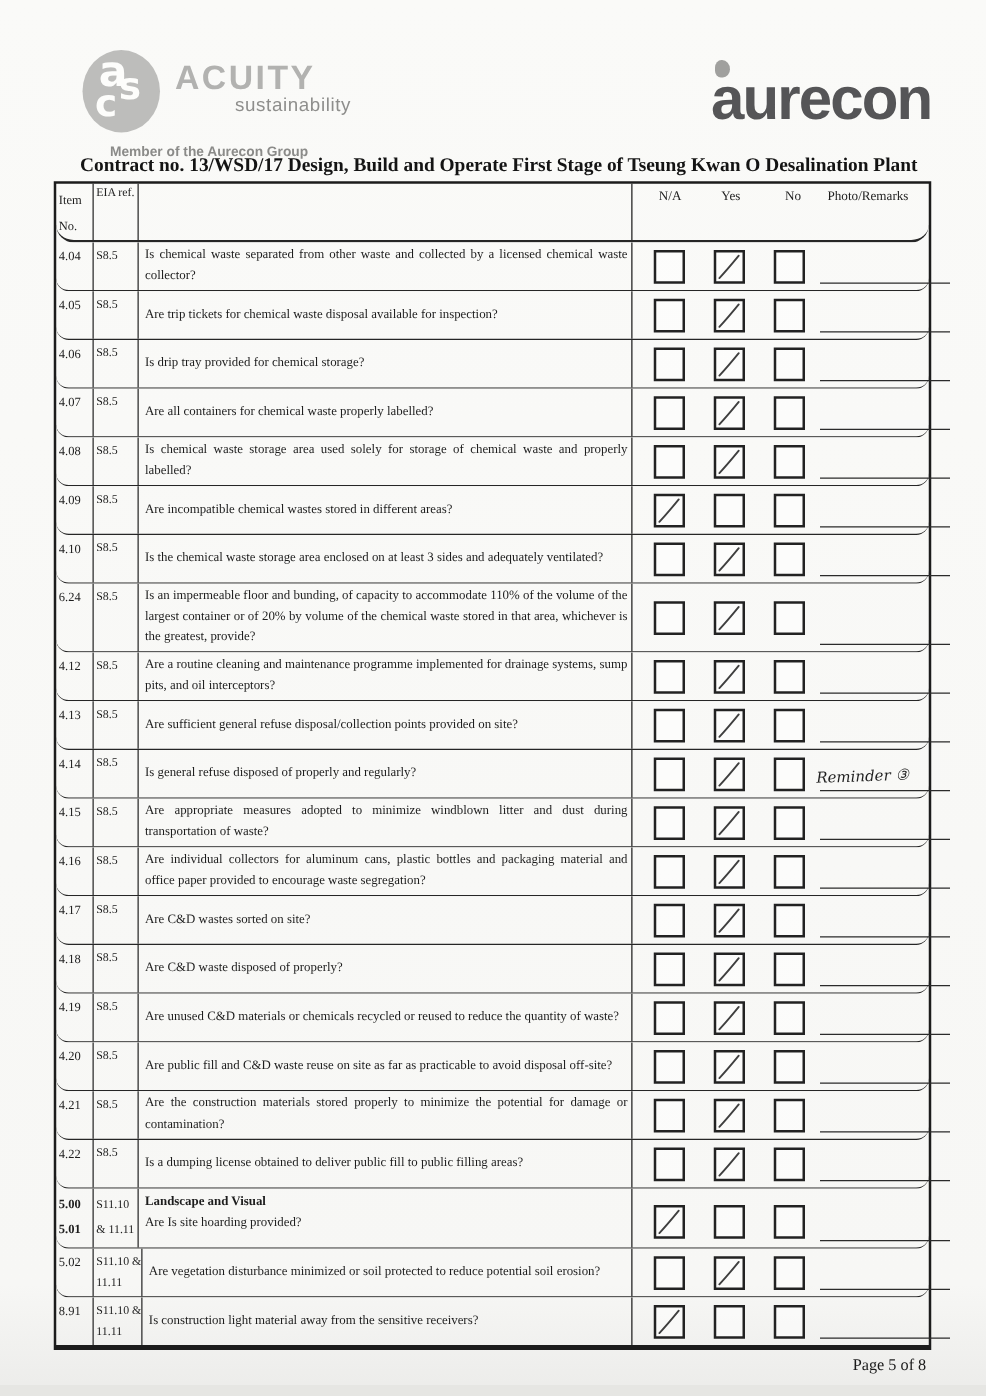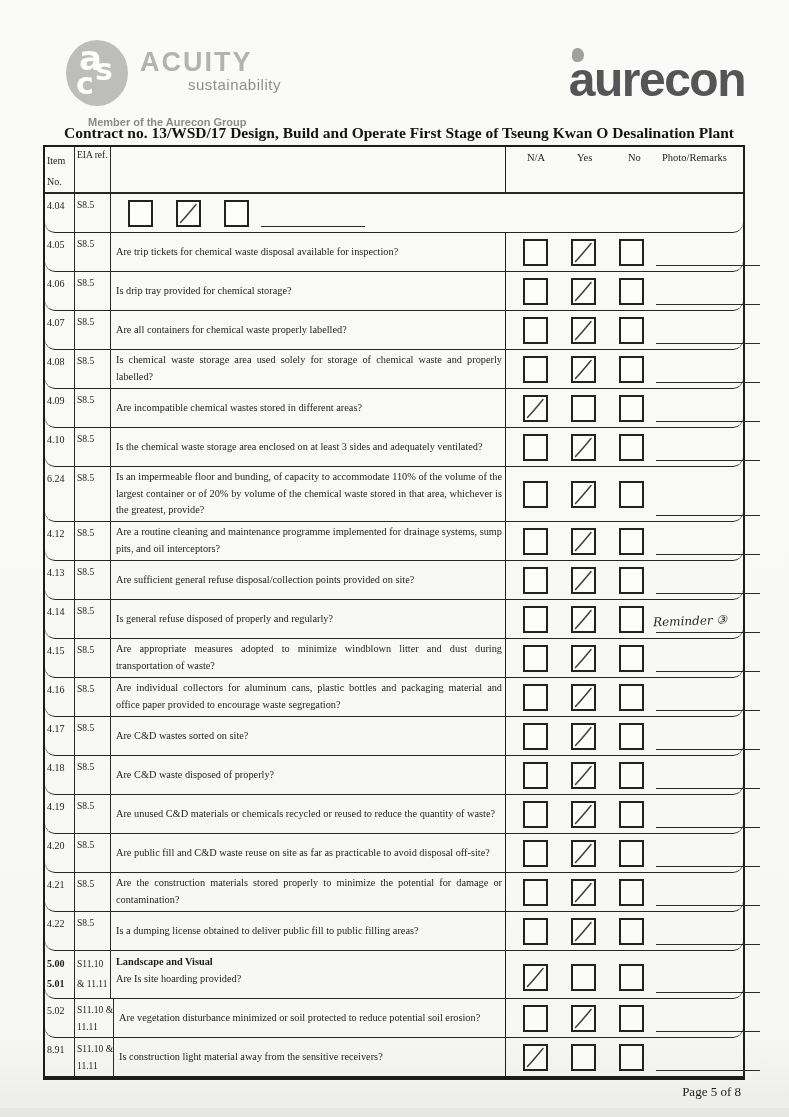--- a/index.html
+++ b/index.html
@@ -47,21 +47,21 @@
     font-size:15.5px;font-weight:bold;white-space:nowrap;color:#141414;
   }
 
   
   .ctable{
     position:absolute;left:43px;top:145px;width:702px;
     border:2px solid #1c1c1c;border-bottom-width:4px;box-sizing:border-box;
   }
   .thead,.trow{display:flex;align-items:stretch;border-bottom:1.5px solid #262626;}
   .trow:last-child{border-bottom:none;}
-  .thead{min-height:43px;border-bottom-width:2px;}
+  .thead{min-height:43px;border-bottom-width:2px;border-radius:14px;}
   .trow{min-height:38px;border-radius:10px;}
   .trow.has-section{min-height:47px;}
 
   .col-item{flex:0 0 27px;border-right:1.5px solid #2a2a2a;font-size:10px;padding:3px 0 0 2px;}
   .col-eia{flex:0 0 33px;border-right:1.5px solid #2a2a2a;font-size:9.5px;padding:3px 0 0 2px;}
   .col-eia span,.col-item span{display:block;white-space:nowrap;line-height:17px;}
   .has-section .col-item span,.has-section .col-eia span{line-height:20px;font-weight:bold;}
   .has-section .col-eia span{font-weight:normal;}
 
   .col-q{flex:1 1 auto;border-right:1.8px solid #1f1f1f;display:flex;flex-direction:column;justify-content:center;
@@ -134,20 +134,24 @@
     <div id="rows">
   <div class="trow">
     <div class="col-item cell">
       <span class="item1">4.04</span>
       <span class="item2"></span>
     </div>
     <div class="col-eia cell">
       <span class="eia1">S8.5</span>
       <span class="eia2"></span>
     </div>
+    <div class="col-q cell">
+
+      <div class="qtext">Is chemical waste separated from other waste and collected by a licensed chemical waste collector?</div>
+    </div>
     <div class="col-panel cell">
       <span class="cbx cb-na"></span>
       <span class="cbx cb-yes">
               <svg viewBox="0 0 25 27">
                 <path d="M4.5 22.5 Q 11 15.5 20 4.5"></path>
               </svg>
             </span>
       <span class="cbx cb-no"></span>
       <span class="remark"></span>
       <span class="remark-line"></span>

